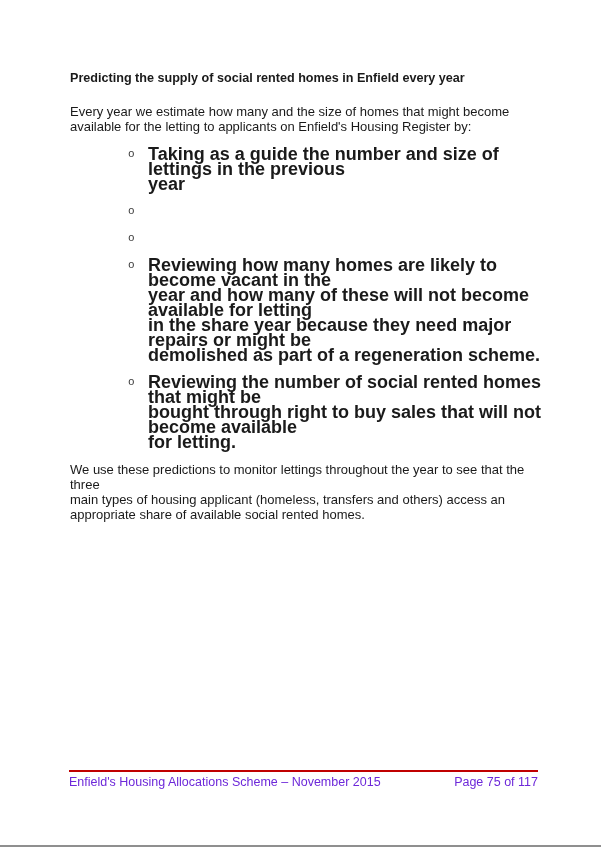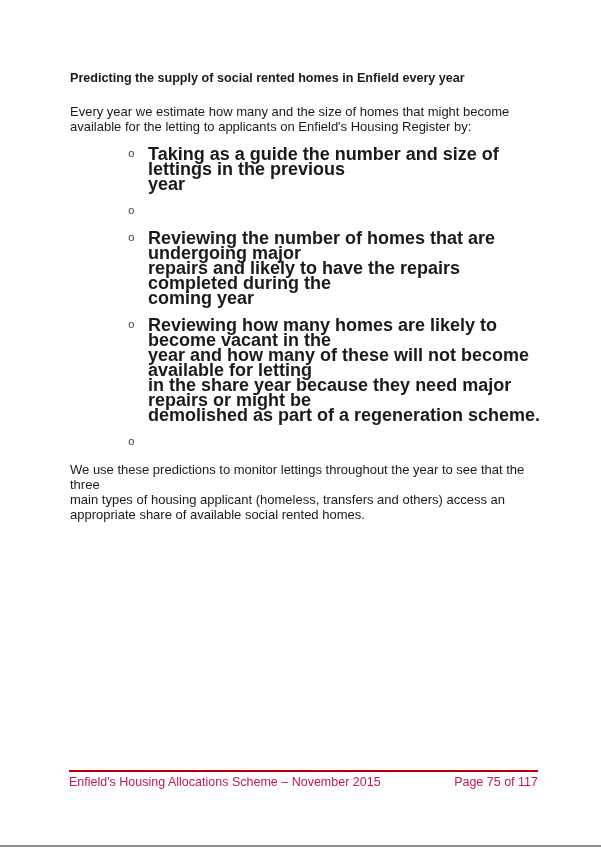--- a/index.html
+++ b/index.html
@@ -92,44 +92,44 @@
         <span class="bullet-text">Taking as a guide the number and size of lettings in the previous
 year</span>
       </div>
 
       <div class="bullet-item">
         <span class="bullet-marker">o</span>
       </div>
 
       <div class="bullet-item">
         <span class="bullet-marker">o</span>
-        <span class="bullet-text">Reviewing the number of homes that are undergoing major
-repairs and likely to have the repairs completed during the
-coming year</span>
       </div>
 
       <div class="bullet-item">
         <span class="bullet-marker">o</span>
         <span class="bullet-text">Reviewing how many homes are likely to become vacant in the
 year and how many of these will not become available for letting
 in the share year because they need major repairs or might be
 demolished as part of a regeneration scheme.</span>
       </div>
 
       <div class="bullet-item">
         <span class="bullet-marker">o</span>
+        <span class="bullet-text">Reviewing the number of social rented homes that might be
+bought through right to buy sales that will not become available
+for letting.</span>
       </div>
 
     </div>
 
     <p class="para closing">We use these predictions to monitor lettings throughout the year to see that the three
 main types of housing applicant (homeless, transfers and others) access an
 appropriate share of available social rented homes.</p>
 
   </div>
 
-  <div class="footer" style="color: #be185d; border-top-color: rgb(192, 0, 0);">
+  <div class="footer" style="color: #6d28d9; border-top-color: rgb(192, 0, 0);">
     <span>Enfield's Housing Allocations Scheme – November 2015</span>
     <span>Page 75 of 117</span>
   </div>
 
   <div class="page-edge"></div>
 </div>
 
 </body></html>

